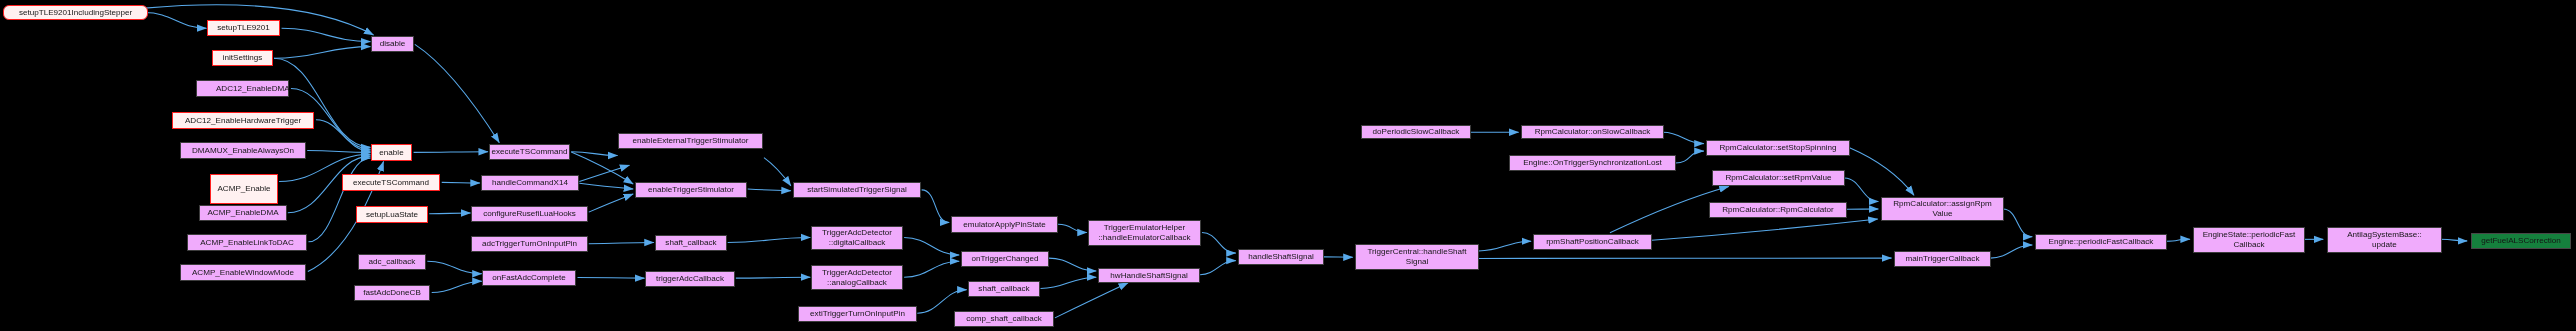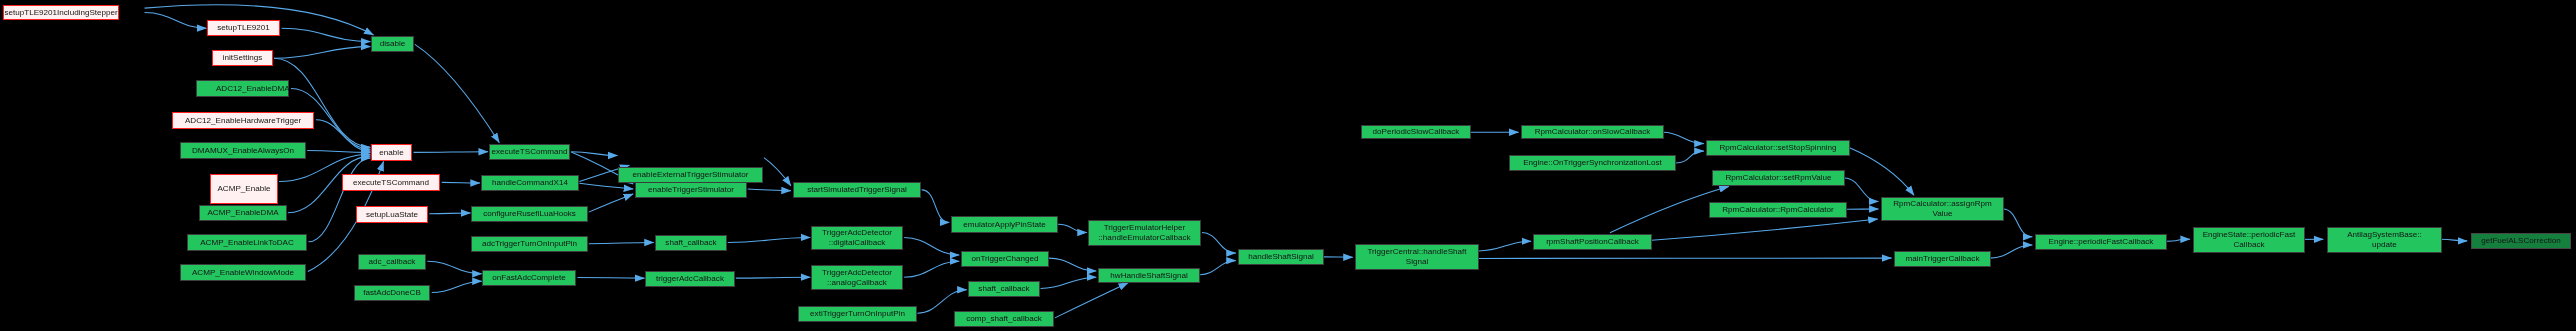--- a/index.html
+++ b/index.html
@@ -1,21 +1,21 @@
 <!DOCTYPE html>
 <html style="font-size:10px"><head>
 <meta charset="utf-8">
 <style>
   html,body{margin:0;padding:0;background:#000;}
   #canvas{position:relative;width:2576px;height:331px;background:#000;overflow:hidden;
           font-family:"Liberation Sans","DejaVu Sans",sans-serif;}
   #edges{position:absolute;left:0;top:0;width:2576px;height:331px;}
   .node{position:absolute;box-sizing:border-box;display:flex;align-items:center;justify-content:center;
         text-align:center;white-space:pre-line;font-size:8.1px;line-height:10px;color:#151515;
-        background:#22c55e;border:0.9px solid #3c3c3c;padding:0 1.3px;cursor:pointer;}
+        background:#f0abfc;border:0.9px solid #3c3c3c;padding:0 1.3px;cursor:pointer;}
   .node.red{background:#fff1f1;border:1.3px solid #ff1f1f;}
   .node.focus{background:#15803d;border:0.9px solid #474747;cursor:default;}
 </style>
 </head>
 <body>
 
 <div id="canvas">
   <svg id="edges" xmlns="http://www.w3.org/2000/svg" viewBox="0 0 4111 529">
     <defs>
       <marker id="arw" viewBox="0 0 10 8" refX="9" refY="4" markerWidth="10" markerHeight="8" orient="auto">
@@ -74,42 +74,42 @@
         <path d="M2945,284.5 C2970,284.5 2974,322 2999,322" fill="none" stroke="#58a9ea" stroke-width="1.7" marker-end="url(#arw)"></path>
         <path d="M2948,334.5 C2973,334.5 2974,334 2999,334" fill="none" stroke="#58a9ea" stroke-width="1.7" marker-end="url(#arw)"></path>
         <path d="M3198,334 C3223,334 3220,378.5 3245,378.5" fill="none" stroke="#58a9ea" stroke-width="1.7" marker-end="url(#arw)"></path>
         <path d="M3178,412.5 C3208.15,412.5 3214.85,391.5 3245,391.5" fill="none" stroke="#58a9ea" stroke-width="1.7" marker-end="url(#arw)"></path>
         <path d="M3458,385.5 C3483,385.5 3472,382.5 3497,382.5" fill="none" stroke="#58a9ea" stroke-width="1.7" marker-end="url(#arw)"></path>
         <path d="M3678,382.5 C3703,382.5 3685,382.5 3710,382.5" fill="none" stroke="#58a9ea" stroke-width="1.7" marker-end="url(#arw)"></path>
         <path d="M3897,382.5 C3922,382.5 3915,385 3940,385" fill="none" stroke="#58a9ea" stroke-width="1.7" marker-end="url(#arw)"></path>
       </g>
   </svg>
   <div id="nodes">
-      <div class="node red" style="left: 3.1px; top: 5px; width: 116px; height: 15px;">setupTLE9201IncludingStepper</div>
+      <div class="node red" style="left: 3.1px; top: 5px; width: 145px; height: 15px; border-radius: 6px;">setupTLE9201IncludingStepper</div>
       <div class="node red" style="left: 207px; top: 20px; width: 73px; height: 16.3px;">setupTLE9201</div>
       <div class="node red" style="left: 212px; top: 50px; width: 61px; height: 16.3px;">initSettings</div>
       <div class="node" style="left: 196px; top: 80px; width: 93px; height: 17px; padding-left: 22px;">ADC12_EnableDMA</div>
       <div class="node red" style="left: 172px; top: 112px; width: 142px; height: 17px;">ADC12_EnableHardwareTrigger</div>
       <div class="node" style="left: 180px; top: 142px; width: 126px; height: 17px;">DMAMUX_EnableAlwaysOn</div>
       <div class="node red" style="left: 210px; top: 174px; width: 68px; height: 30px;">ACMP_Enable</div>
       <div class="node" style="left: 199px; top: 205px; width: 88px; height: 16.3px;">ACMP_EnableDMA</div>
       <div class="node" style="left: 187px; top: 234px; width: 120px; height: 17px;">ACMP_EnableLinkToDAC</div>
       <div class="node" style="left: 180px; top: 264px; width: 126px; height: 17px;">ACMP_EnableWindowMode</div>
       <div class="node" style="left: 371px; top: 36px; width: 43px; height: 15.7px;">disable</div>
       <div class="node red" style="left: 371px; top: 144px; width: 41px; height: 17px;">enable</div>
       <div class="node red" style="left: 342px; top: 174px; width: 98px; height: 17px;">executeTSCommand</div>
       <div class="node red" style="left: 356px; top: 206px; width: 72px; height: 17px;">setupLuaState</div>
       <div class="node" style="left: 358px; top: 254px; width: 68px; height: 15.7px;">adc_callback</div>
       <div class="node" style="left: 354px; top: 285px; width: 76px; height: 15.7px;">fastAdcDoneCB</div>
       <div class="node" style="left: 489px; top: 144px; width: 81px; height: 15.7px;">executeTSCommand</div>
       <div class="node" style="left: 481px; top: 175px; width: 98px; height: 15.7px;">handleCommandX14</div>
       <div class="node" style="left: 471px; top: 206px; width: 117px; height: 15.7px;">configureRusefiLuaHooks</div>
       <div class="node" style="left: 471px; top: 236px; width: 117px; height: 15.7px;">adcTriggerTurnOnInputPin</div>
       <div class="node" style="left: 482px; top: 270px; width: 94px; height: 15.7px;">onFastAdcComplete</div>
-      <div class="node" style="left: 618px; top: 167px; width: 145px; height: 15.7px;">enableExternalTriggerStimulator</div>
+      <div class="node" style="left: 618px; top: 133px; width: 145px; height: 15.7px;">enableExternalTriggerStimulator</div>
       <div class="node" style="left: 635px; top: 182px; width: 112px; height: 15.7px;">enableTriggerStimulator</div>
       <div class="node" style="left: 655px; top: 235px; width: 72px; height: 15.7px;">shaft_callback</div>
       <div class="node" style="left: 645px; top: 271px; width: 90px; height: 15.7px;">triggerAdcCallback</div>
       <div class="node" style="left: 793px; top: 182px; width: 128px; height: 15.7px;">startSimulatedTriggerSignal</div>
       <div class="node" style="left: 811px; top: 226px; width: 92px; height: 24.4px;">TriggerAdcDetector
 ::digitalCallback</div>
       <div class="node" style="left: 811px; top: 265px; width: 92px; height: 25px;">TriggerAdcDetector
 ::analogCallback</div>
       <div class="node" style="left: 798px; top: 306px; width: 119px; height: 15.7px;">extiTriggerTurnOnInputPin</div>
       <div class="node" style="left: 951px; top: 216px; width: 107px; height: 17px;">emulatorApplyPinState</div>

